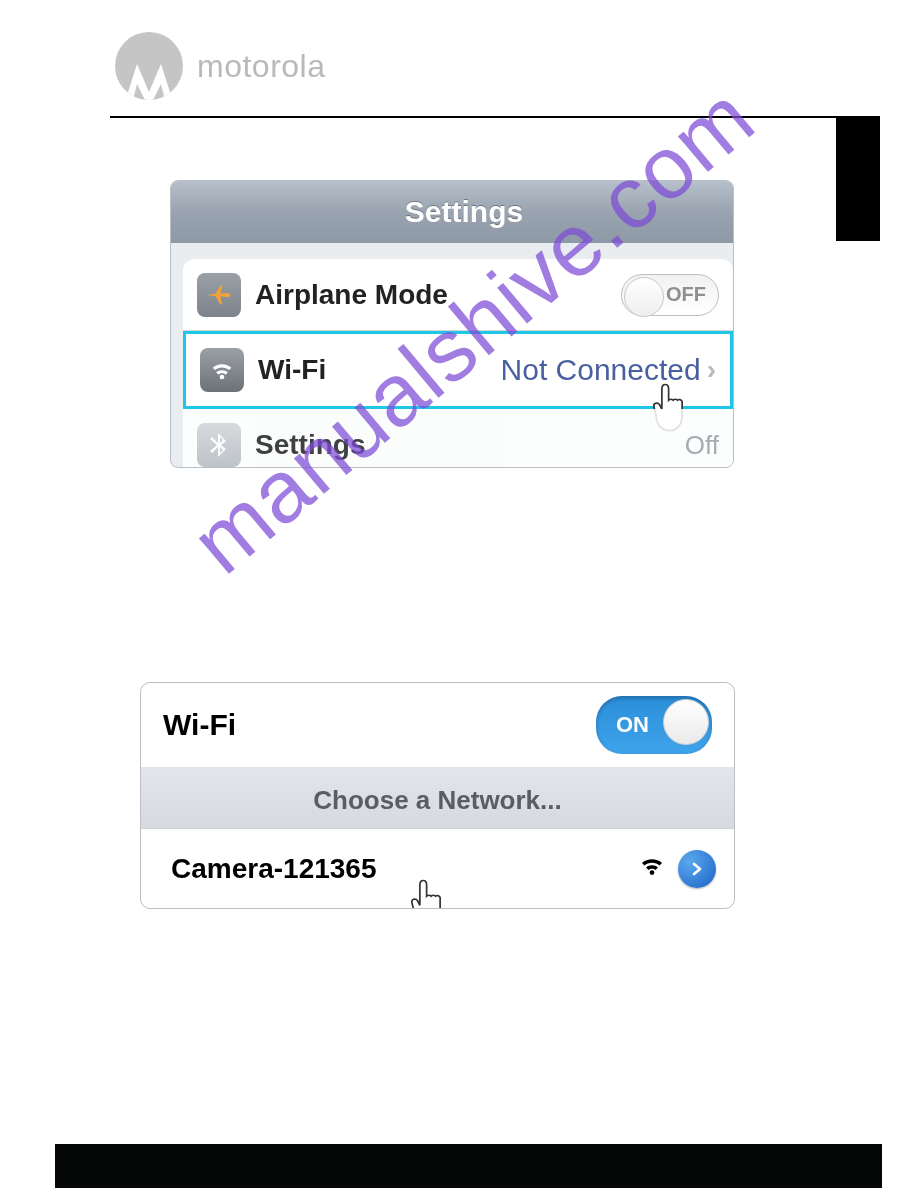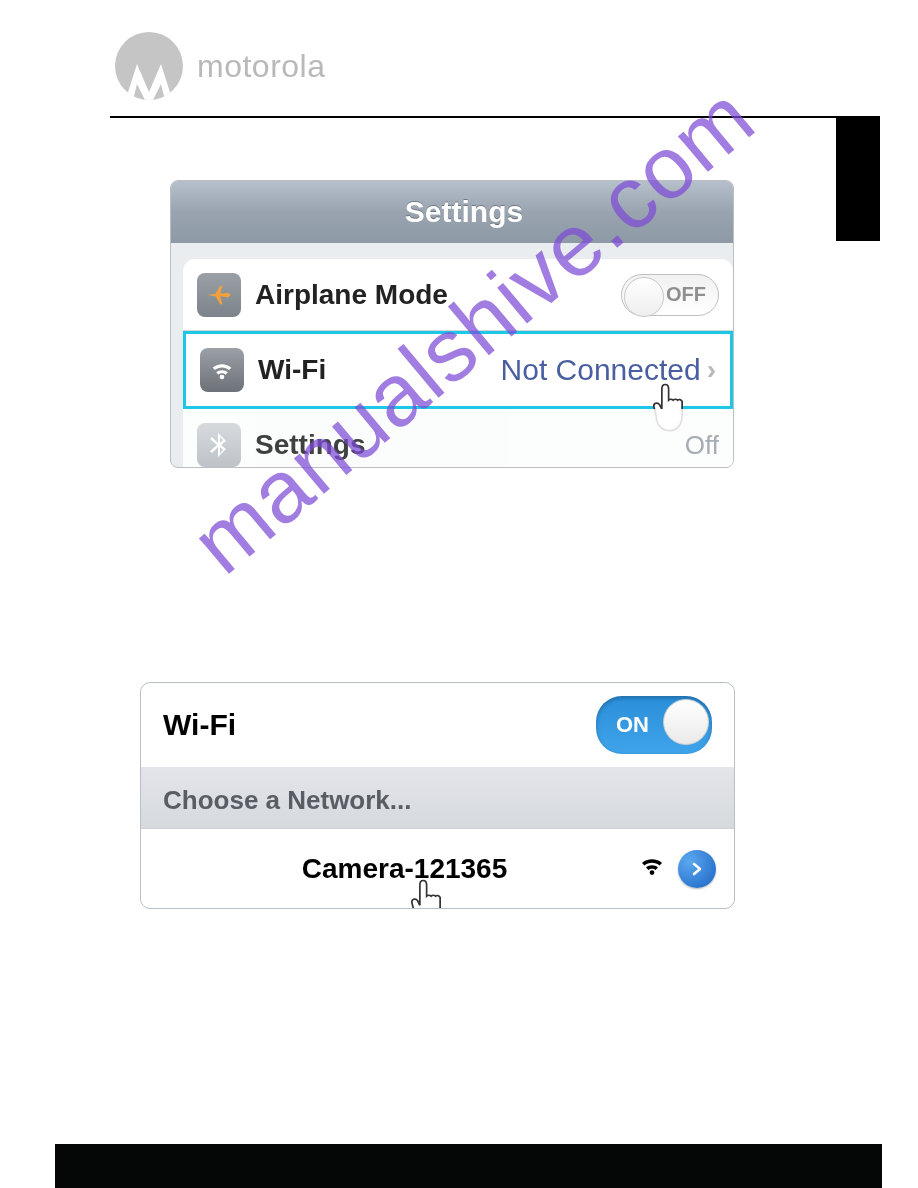--- a/index.html
+++ b/index.html
@@ -167,28 +167,29 @@
   .toggle-on::after {
     content: ""; position: absolute; right: 3px; top: 3px;
     width: 44px; height: 44px; border-radius: 50%;
     background: linear-gradient(#fff,#eaeaea);
     border: 1px solid #cfcfcf;
   }
   .choose-label {
     padding: 18px 22px 12px 22px;
     color: #5a5d63; font-weight: bold; font-size: 26px;
     background: linear-gradient(#e3e5ea,#d6d9de);
+    text-align: center;
   }
   .network-row {
     height: 80px; background: #fff;
     display: flex; align-items: center;
     padding: 0 18px 0 30px; position: relative;
     border-top: 1px solid #d0d3d8;
   }
-  .network-name { font-size: 28px; font-weight: bold; flex: 1; text-align: center; }
+  .network-name { font-size: 28px; font-weight: bold; flex: 1; }
   .wifi-glyph { font-size: 26px; margin-right: 12px; }
   .detail-btn {
     width: 38px; height: 38px; border-radius: 50%;
     background: radial-gradient(circle at 30% 30%, #5aa8ef, #1c63c3);
     display: flex; align-items: center; justify-content: center;
     color: #fff; font-weight: bold;
     box-shadow: 0 1px 2px rgba(0,0,0,0.3);
   }
 
   

